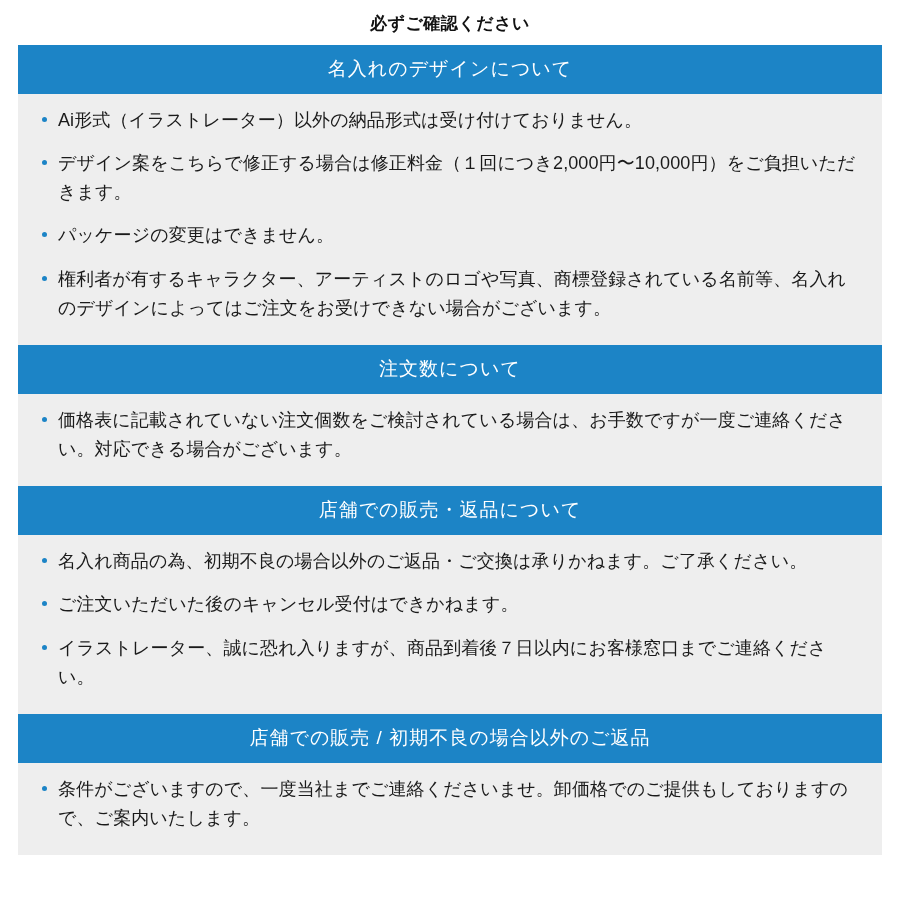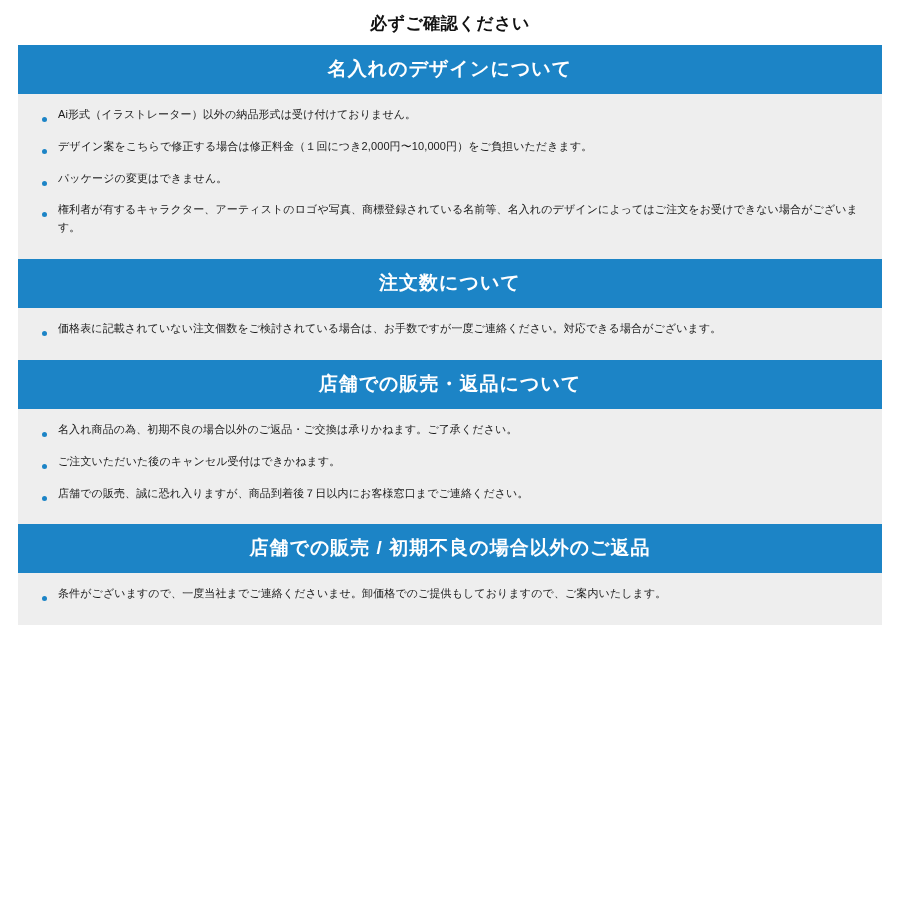--- a/index.html
+++ b/index.html
@@ -30,38 +30,38 @@
   }
   .panel {
     background: #eeeeee;
     margin: 0 18px;
     padding: 0 0 8px 0;
   }
   .section-header {
     background: #1c84c6;
     color: #ffffff;
     text-align: center;
-    font-weight: bold;
+    font-weight: normal;
     font-size: 19px;
     padding: 11px 6px 12px 6px;
     letter-spacing: 1px;
   }
   .section-body {
     padding: 12px 20px 10px 20px;
   }
   ul.bullets {
     list-style: none;
     margin: 0;
     padding: 0;
   }
   ul.bullets li {
     position: relative;
     padding-left: 20px;
     margin-bottom: 14px;
-    font-size: 11px;
+    font-size: 18px;
     line-height: 1.62;
     color: #1a1a1a;
     letter-spacing: 0.1px;
   }
   ul.bullets li:last-child {
     margin-bottom: 4px;
   }
   ul.bullets li::before {
     content: "";
     position: absolute;
@@ -109,21 +109,21 @@
     </div>
 
     <div class="sec-gap"></div>
 
     <div class="section">
       <div class="section-header">店舗での販売・返品について</div>
       <div class="section-body">
         <ul class="bullets">
           <li>名入れ商品の為、初期不良の場合以外のご返品・ご交換は承りかねます。ご了承ください。</li>
           <li>ご注文いただいた後のキャンセル受付はできかねます。</li>
-          <li>店舗での販売、誠に恐れ入りますが、商品到着後７日以内にお客様窓口までご連絡ください。</li>
+          <li>イラストレーター、誠に恐れ入りますが、商品到着後７日以内にお客様窓口までご連絡ください。</li>
         </ul>
       </div>
     </div>
 
     <div class="sec-gap"></div>
 
     <div class="section">
       <div class="section-header">店舗での販売 / 初期不良の場合以外のご返品</div>
       <div class="section-body">
         <ul class="bullets">

